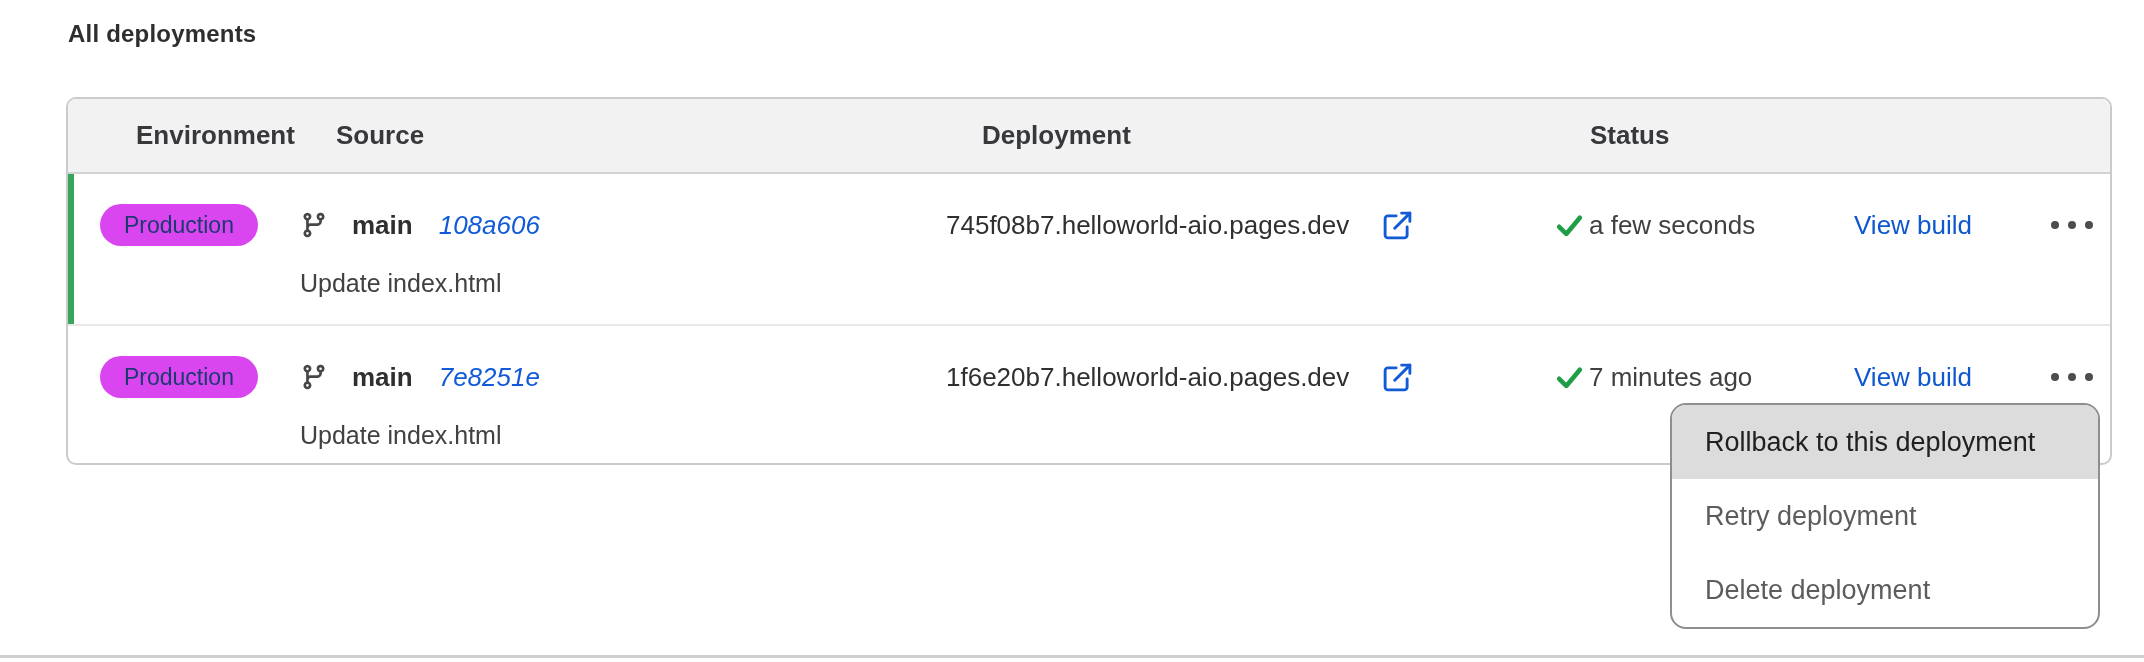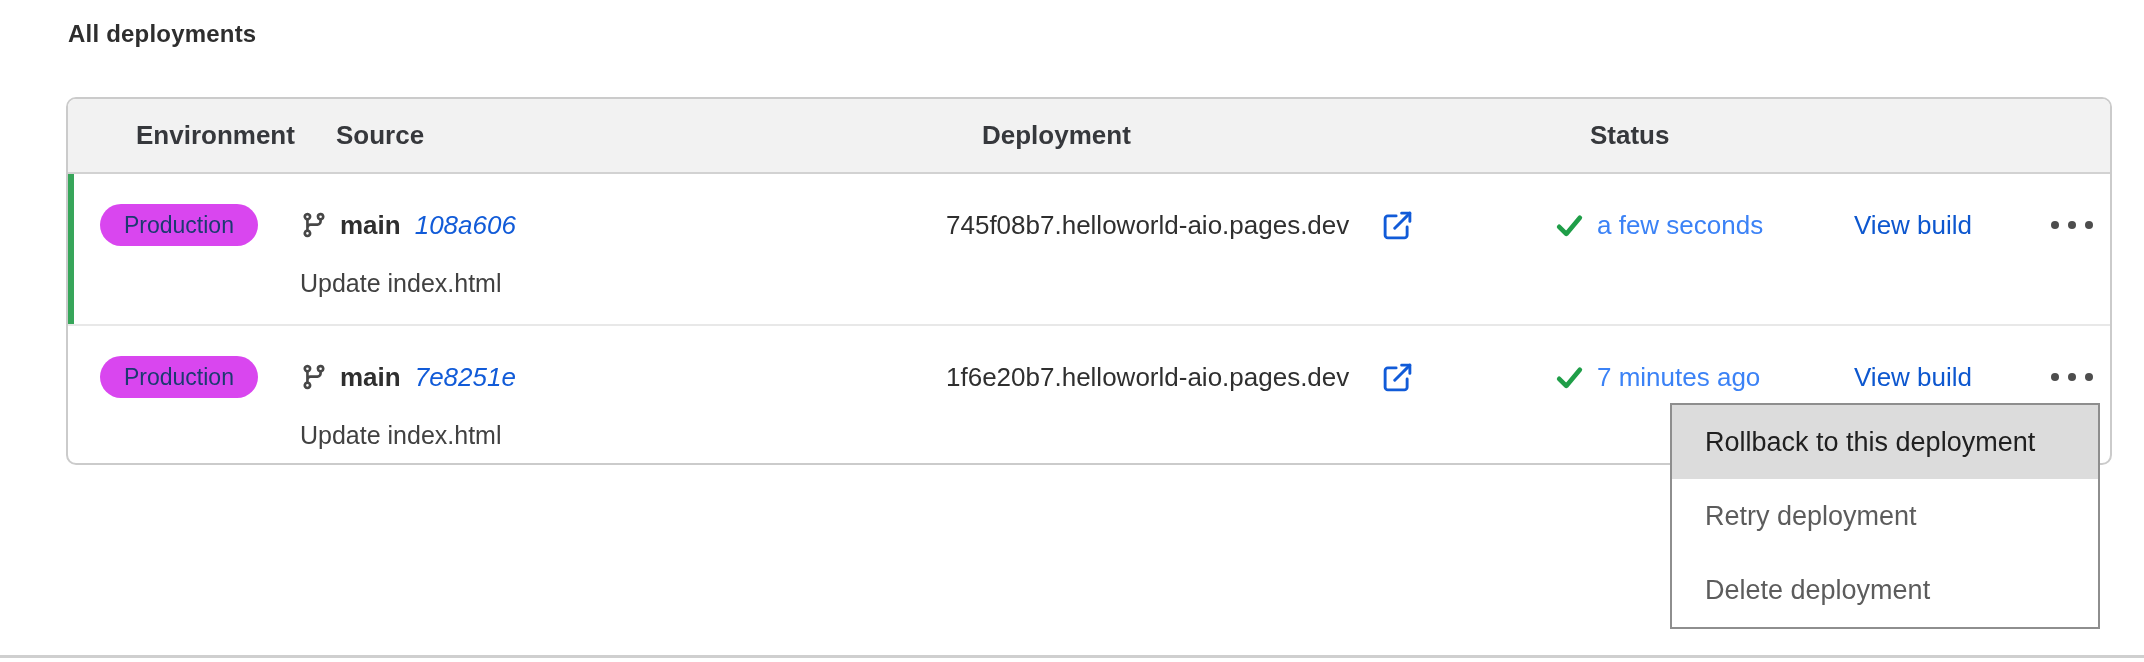--- a/index.html
+++ b/index.html
@@ -55,52 +55,52 @@
 
   .badge {
     display: inline-block;
     background: #d946ef; color: #1b3a70;
     font-size: 23px; line-height: 42px; height: 42px;
     padding: 0 24px; border-radius: 999px;
     white-space: nowrap;
   }
 
   .source-cell { display: block; height: auto; }
-  .source-line1 { display: flex; align-items: center; height: 42px; gap: 12px; }
+  .source-line1 { display: flex; align-items: center; height: 42px; gap: 24px; }
   .git-icon { display: inline-flex; color: #474747; }
   .git-icon svg { width: 28px; height: 28px; }
   .branch-name { font-weight: 700; color: #2f2f2f; }
   .commit-link { color: #115bd8; text-decoration: none; margin-left: 2px; cursor: pointer; font-style: italic; }
   .commit-msg { font-size: 25px; color: #414141; margin-top: 22px; line-height: 30px; }
 
   .deploy-cell { gap: 32px; }
   .deploy-url { color: #2f2f2f; white-space: nowrap; }
   .ext-link { display: inline-flex; color: #115bd8; cursor: pointer; text-decoration: none; }
   .ext-link svg { width: 33px; height: 33px; }
 
-  .status-cell { gap: 12px; color: #3b82f6; }
+  .status-cell { gap: 4px; color: #404040; }
   .check-icon { display: inline-flex; }
   .check-icon svg { width: 31px; height: 31px; }
 
   .view-link { color: #0d57cf; text-decoration: none; cursor: pointer; font-size: 26px; }
 
   .actions-cell { justify-content: center; }
   .dots-btn {
     display: flex; align-items: center; gap: 9px;
     background: none; border: none; padding: 12px 6px; cursor: pointer;
   }
   .dot { width: 8px; height: 8px; border-radius: 50%; background: #4d4d4d; }
 
   
   .context-menu {
     position: absolute; left: 1670px; top: 403px;
     width: 430px; height: 226px;
     background: #ffffff;
     border: 2px solid #8e8e8e;
-    border-radius: 0;
+    border-radius: 16px;
     display: flex; flex-direction: column;
     overflow: hidden;
     z-index: 20;
   }
   .menu-item {
     flex: 1; display: flex; align-items: center;
     padding-left: 33px;
     font-size: 27px; color: #5c5c5c;
     cursor: pointer; white-space: nowrap;
   }

